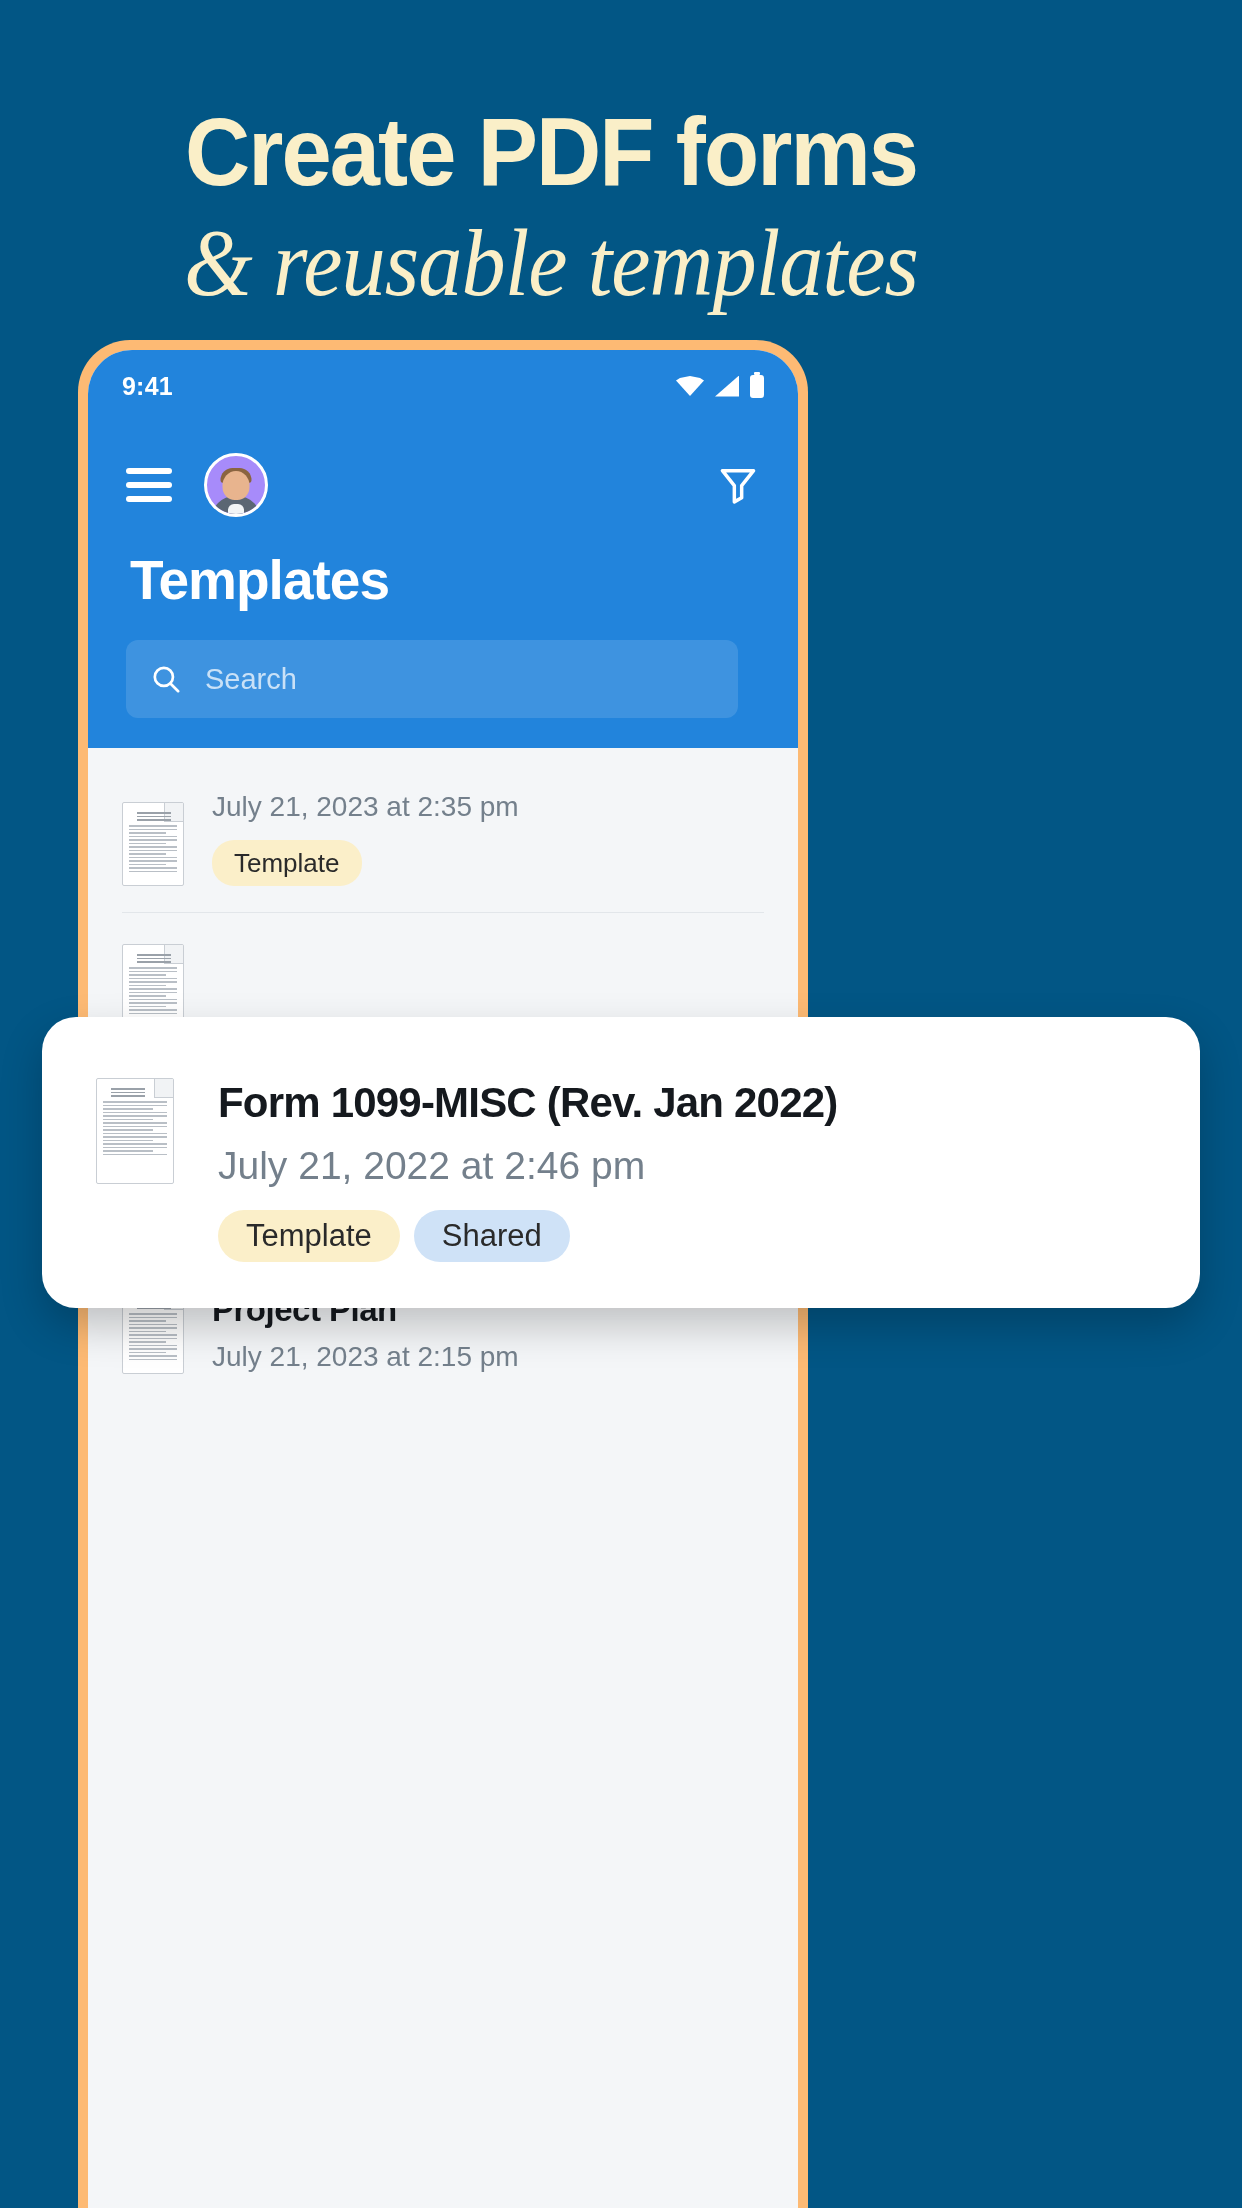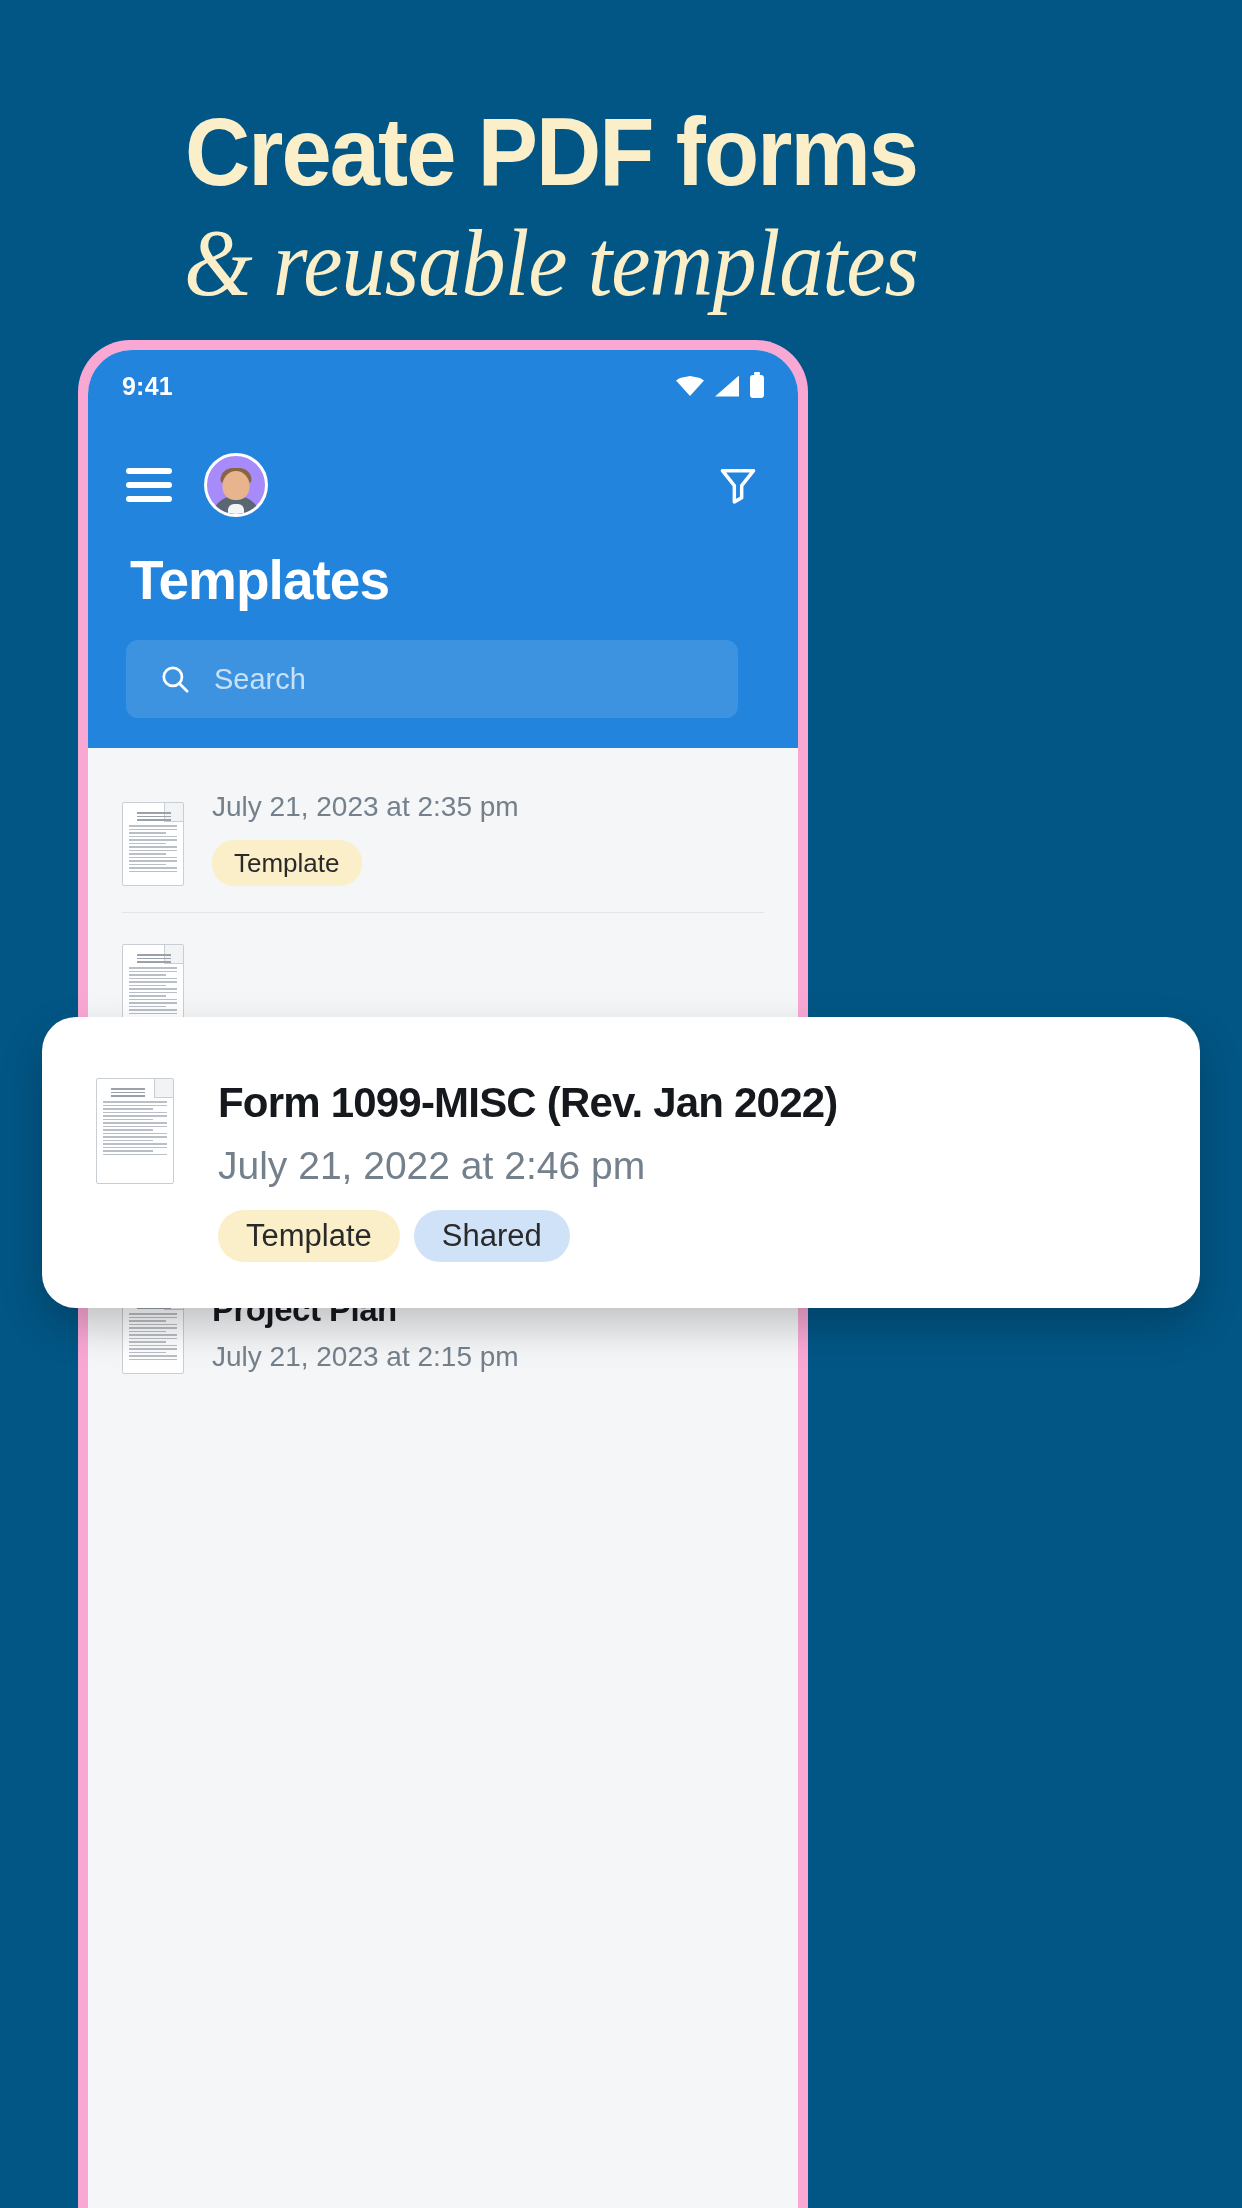--- a/index.html
+++ b/index.html
@@ -39,21 +39,21 @@
     transform:scaleX(0.92);
     color:#FAEFC8;
     margin-top:6px;
   }
 
   
   .phone {
     position:absolute;
     left:78px; top:340px;
     width:730px; height:1868px;
-    background:#f9a8d4;
+    background:#fdba74;
     border-radius:52px 52px 0 0;
     padding:10px 10px 0 10px;
     overflow:hidden;
   }
   .screen {
     width:710px; height:1858px;
     background:#F4F6F8;
     border-radius:44px 44px 0 0;
     overflow:hidden;
     position:relative;
@@ -182,21 +182,21 @@
     padding:30px 0 0 42px;
   }
 
   .search-bar {
     margin:28px 60px 0 38px;
     height:78px;
     background:rgba(255,255,255,0.13);
     border-radius:12px;
     display:flex;
     align-items:center;
-    padding:0 32px;
+    padding:0 23px;
     gap:22px;
   }
   .search-icon { width:34px; height:34px; flex:0 0 auto; }
   .search-placeholder {
     color:rgba(255,255,255,0.72);
     font-size:29px;
   }
 
   
   .list { background:#F4F6F8; padding-top:0; }

